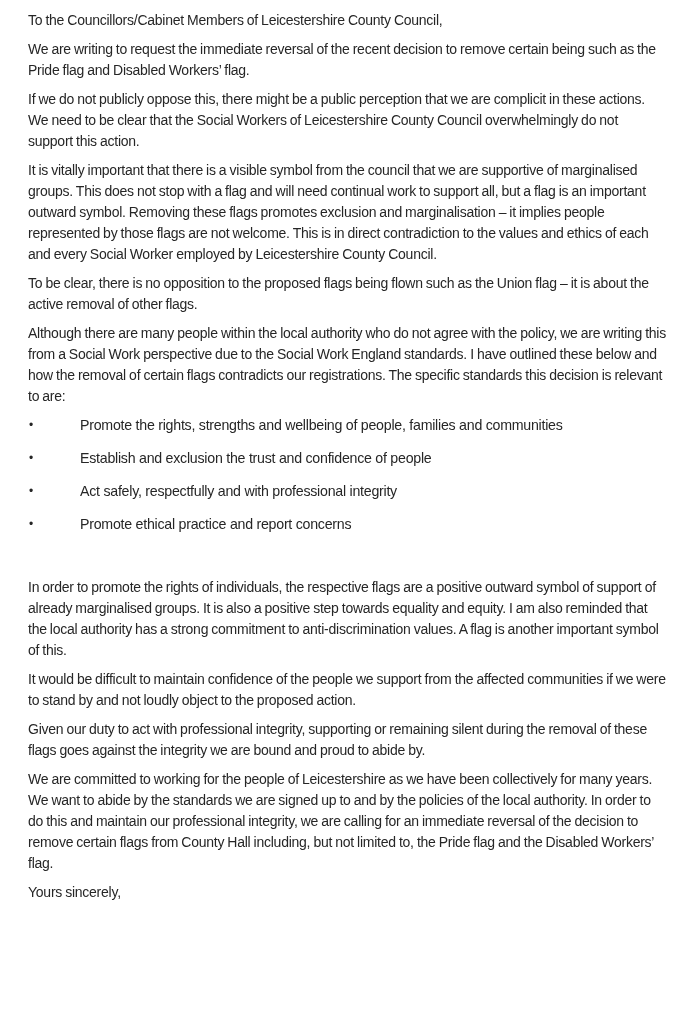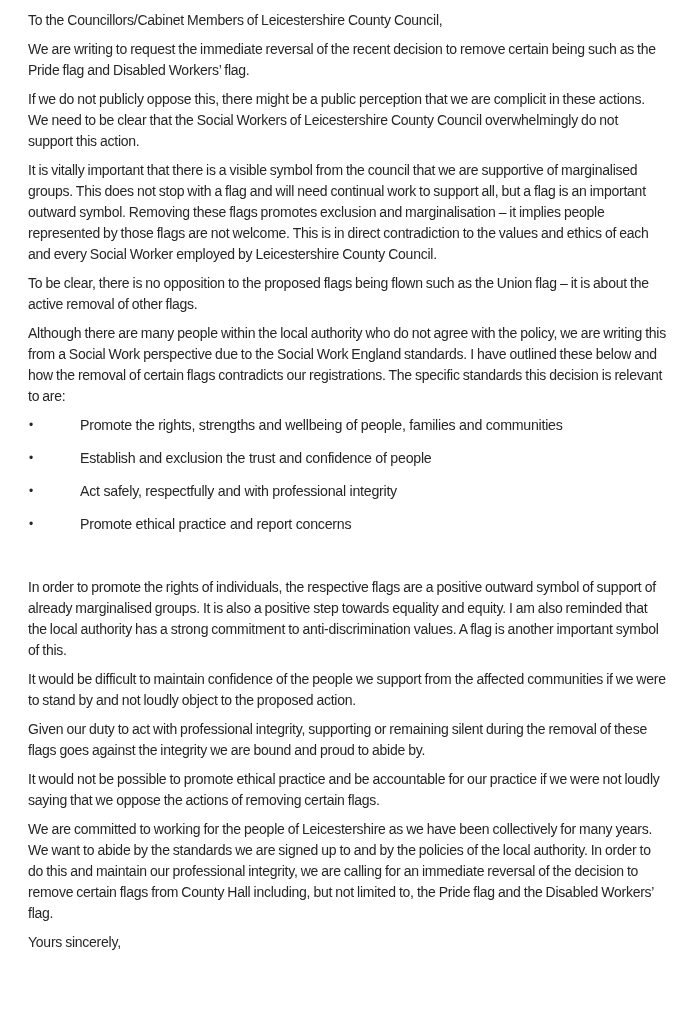--- a/index.html
+++ b/index.html
@@ -46,16 +46,15 @@
       <span class="bullet">•</span>
       <span>Promote ethical practice and report concerns</span>
     </li>
   </ul>
 
   <div class="gap"></div>
 
   <p class="p">In order to promote the rights of individuals, the respective flags are a positive outward symbol of support of already marginalised groups. It is also a positive step towards equality and equity. I am also reminded that the local authority has a strong commitment to anti-discrimination values. A flag is another important symbol of this.</p>
   <p class="p">It would be difficult to maintain confidence of the people we support from the affected communities if we were to stand by and not loudly object to the proposed action.</p>
   <p class="p">Given our duty to act with professional integrity, supporting or remaining silent during the removal of these flags goes against the integrity we are bound and proud to abide by.</p>
-  <p class="p">It would not be possible to promote ethical practice and be accountable for our practice if we were not loudly saying that we oppose the actions of removing certain flags.</p>
   <p class="p">We are committed to working for the people of Leicestershire as we have been collectively for many years. We want to abide by the standards we are signed up to and by the policies of the local authority. In order to do this and maintain our professional integrity, we are calling for an immediate reversal of the decision to remove certain flags from County Hall including, but not limited to, the Pride flag and the Disabled Workers’ flag.</p>
   <p class="p">Yours sincerely,</p>
 </div>
 
 </body></html>

